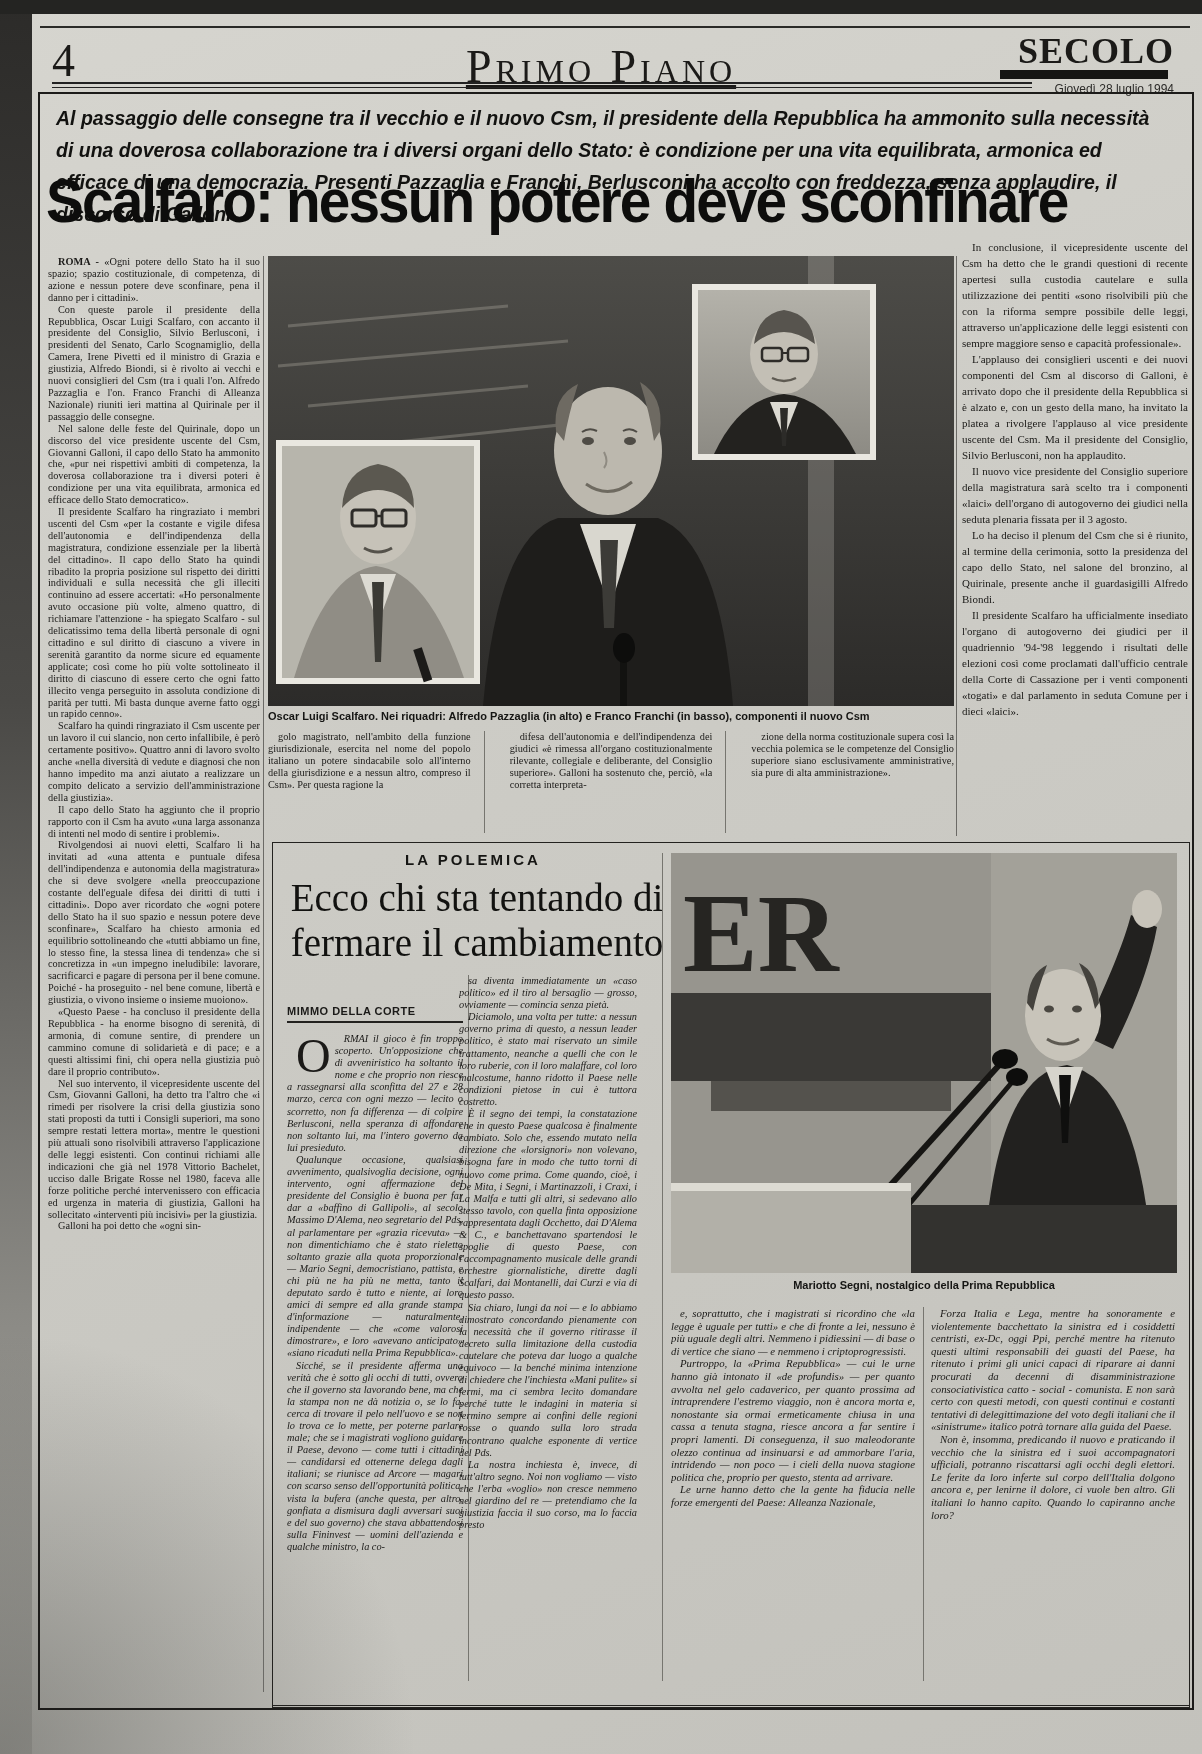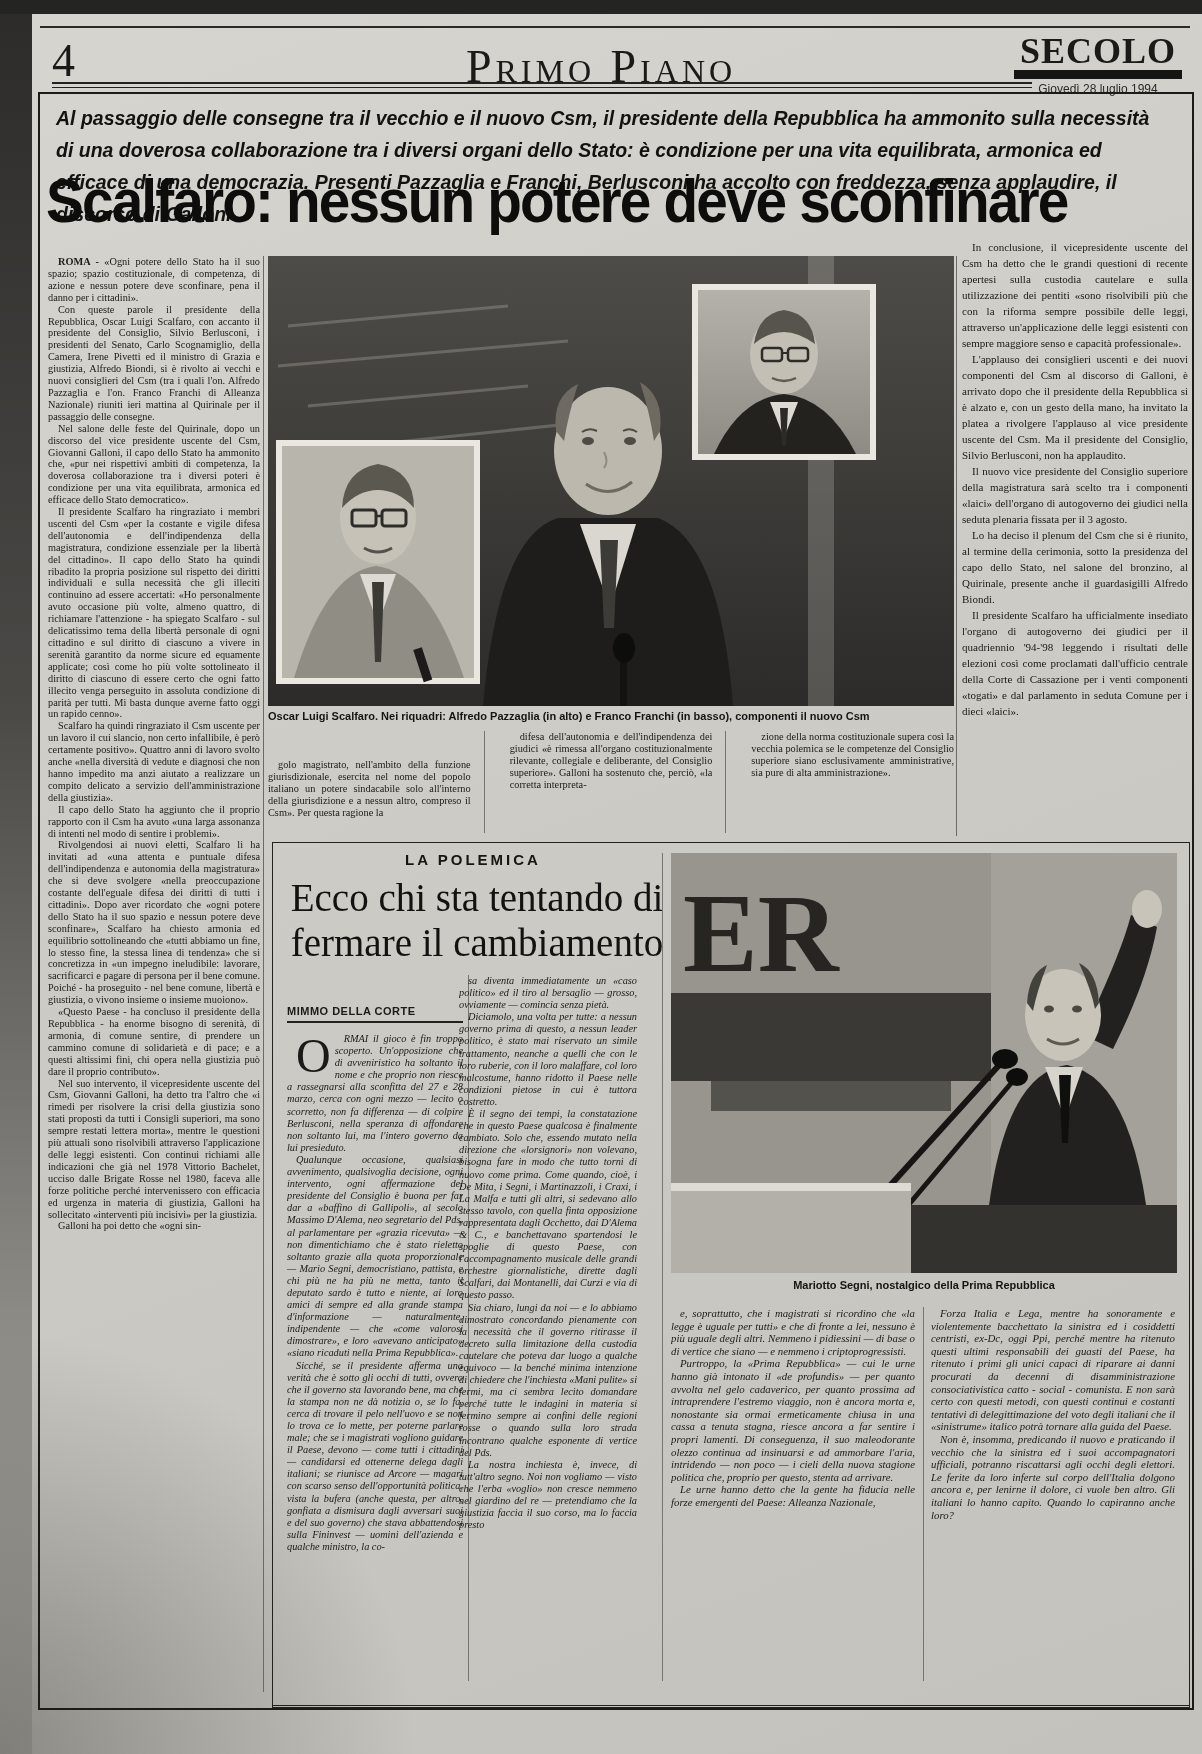--- a/index.html
+++ b/index.html
@@ -10,24 +10,24 @@
   .scan-top{position:absolute;left:0;top:0;width:1202px;height:14px;background:#242422;}
   .scan-left{position:absolute;left:0;top:0;width:32px;height:1754px;
              background:linear-gradient(180deg,#2c2b29 0%,#4a4946 40%,#8b8a85 75%,#aeada7 100%);}
   .scan-shadow{position:absolute;left:0;top:1330px;width:420px;height:424px;
              background:radial-gradient(ellipse at 0% 100%, rgba(90,90,86,.55), rgba(90,90,86,0) 70%);}
   .topline{position:absolute;left:40px;top:26px;width:1150px;height:3px;border-top:2px solid #2a2a27;}
 
   
   .pagenum{position:absolute;left:52px;top:34px;font-size:46px;font-weight:400;}
   .section-title{position:absolute;left:0;top:40px;width:1202px;text-align:center;
-                 font-variant:small-caps;font-size:46px;letter-spacing:4px;font-weight:400;}
+                 font-variant:small-caps;font-size:46px;letter-spacing:4px;font-weight:400;text-decoration:underline;}
   .headrule{position:absolute;left:52px;top:82px;width:980px;border-top:2px solid #222;}
   .headrule2{position:absolute;left:52px;top:87px;width:980px;border-top:1px solid #222;}
-  .masthead{position:absolute;right:14px;top:34px;width:180px;text-align:center;}
+  .masthead{position:absolute;right:28px;top:34px;width:180px;text-align:right;}
   .masthead .logo{font-family:"Liberation Serif",serif;font-weight:700;font-size:36px;letter-spacing:1px;line-height:34px;}
   .masthead .bar{height:9px;background:#151513;margin:2px 6px 3px 6px;}
   .masthead .date{font-family:"Liberation Sans",sans-serif;font-size:12px;color:#2c2b29;}
 
   
   .content-box{position:absolute;left:38px;top:92px;width:1152px;height:1614px;border:2px solid #1c1b19;}
 
   .standfirst{position:absolute;left:56px;top:102px;width:1110px;
               font-family:"Liberation Sans",sans-serif;font-style:italic;font-size:19.5px;line-height:32px;
               color:#121210;text-align:left;}
@@ -45,21 +45,21 @@
   .col-right{position:absolute;left:962px;top:239px;width:226px;height:580px;overflow:hidden;font-size:11px;line-height:16px;}
   .vrule-a{position:absolute;left:263px;top:256px;width:0;height:1436px;border-left:1px solid #6b6a66;}
   .vrule-b{position:absolute;left:956px;top:256px;width:0;height:580px;border-left:1px solid #6b6a66;}
 
   .main-photo{position:absolute;left:268px;top:256px;width:686px;height:450px;background:#3a3936;}
   .caption{font-family:"Liberation Sans",sans-serif;font-weight:700;font-size:11px;color:#151513;}
   .main-caption{position:absolute;left:268px;top:710px;width:686px;}
   .midcols{position:absolute;left:268px;top:731px;width:686px;height:102px;display:flex;gap:13px;}
   .midcols > div{flex:1;overflow:hidden;}
   .midcols .mc{border-left:1px solid #76756f;padding-left:25px;}
-  .midcols > div:first-child{border-left:none;padding-left:0;margin-top:28px;}
+  .midcols > div:first-child{border-left:none;padding-left:0;}
 
   
   .polemica{position:absolute;left:272px;top:842px;width:916px;height:862px;border:1px solid #23221f;border-bottom:3px double #23221f;}
   .kicker{position:absolute;left:0;top:8px;width:400px;text-align:center;
           font-family:"Liberation Sans",sans-serif;font-weight:700;font-size:15px;letter-spacing:3px;color:#151513;}
   .pol-headline{position:absolute;left:4px;top:32px;width:400px;text-align:center;
           font-family:"Liberation Serif",serif;font-size:39px;line-height:45px;color:#121210;}
   .pol-byline{position:absolute;left:14px;top:162px;width:176px;
           font-family:"Liberation Sans",sans-serif;font-weight:700;font-size:11px;letter-spacing:.5px;
           border-bottom:2px solid #23221f;padding-bottom:4px;}

